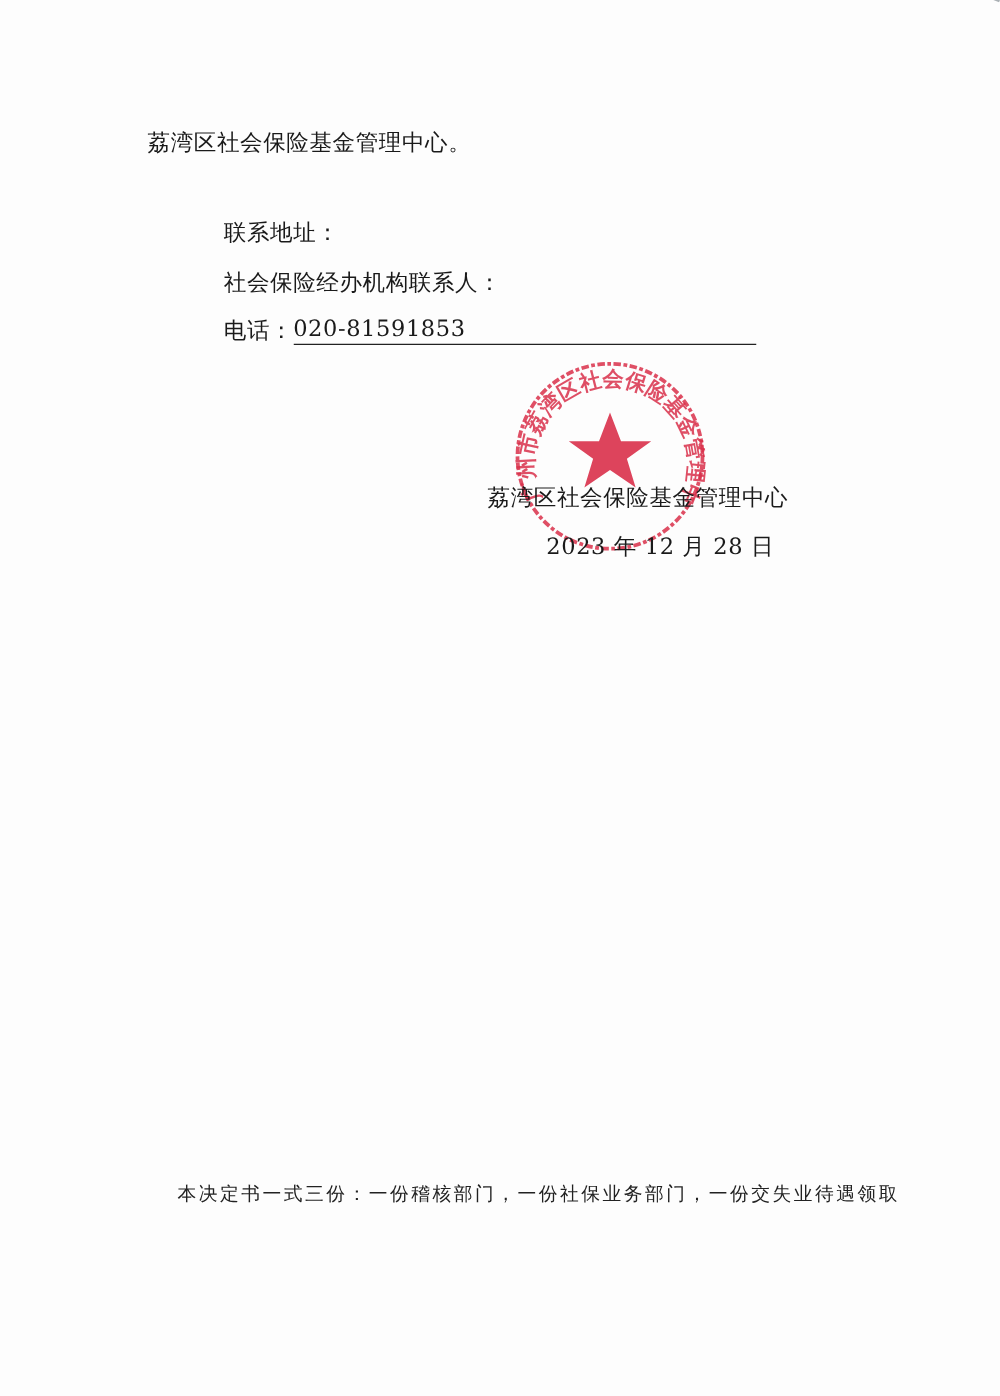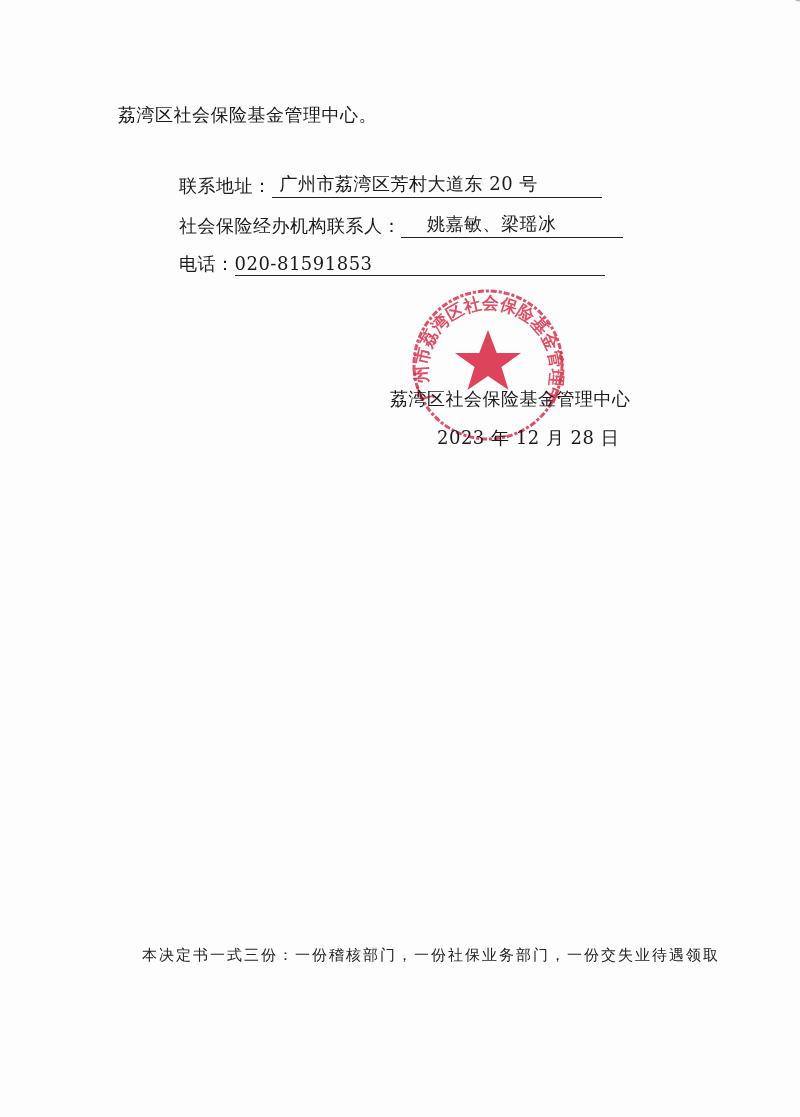--- a/index.html
+++ b/index.html
@@ -68,26 +68,24 @@
 <body>
 
 <div class="page">
 
   <div class="corner-fold"></div>
 
   <div class="line-text" style="left:118px; top:103px;">荔湾区社会保险基金管理中心。</div>
 
   <div class="field-row" style="top:172px;">
     <span class="field-label">联系地址：</span>
-    <span class="field-value" style="width:322px;">广州市荔湾区芳村大道东 20 号</span>
   </div>
 
   <div class="field-row" style="top:212px;">
     <span class="field-label">社会保险经办机构联系人：</span>
-    <span class="field-value" style="width:196px; padding-left:26px;">姚嘉敏、梁瑶冰</span>
   </div>
 
   <div class="field-row" style="top:250px;">
     <span class="field-label">电话：</span>
     <span class="field-value" style="width:370px; padding-left:0;">020-81591853</span>
   </div>
 
   <svg class="stamp" viewBox="0 0 160 160">
     <defs>
       <path id="ringPath" d="M 28 118 A 62 62 0 1 1 138 110"></path>

